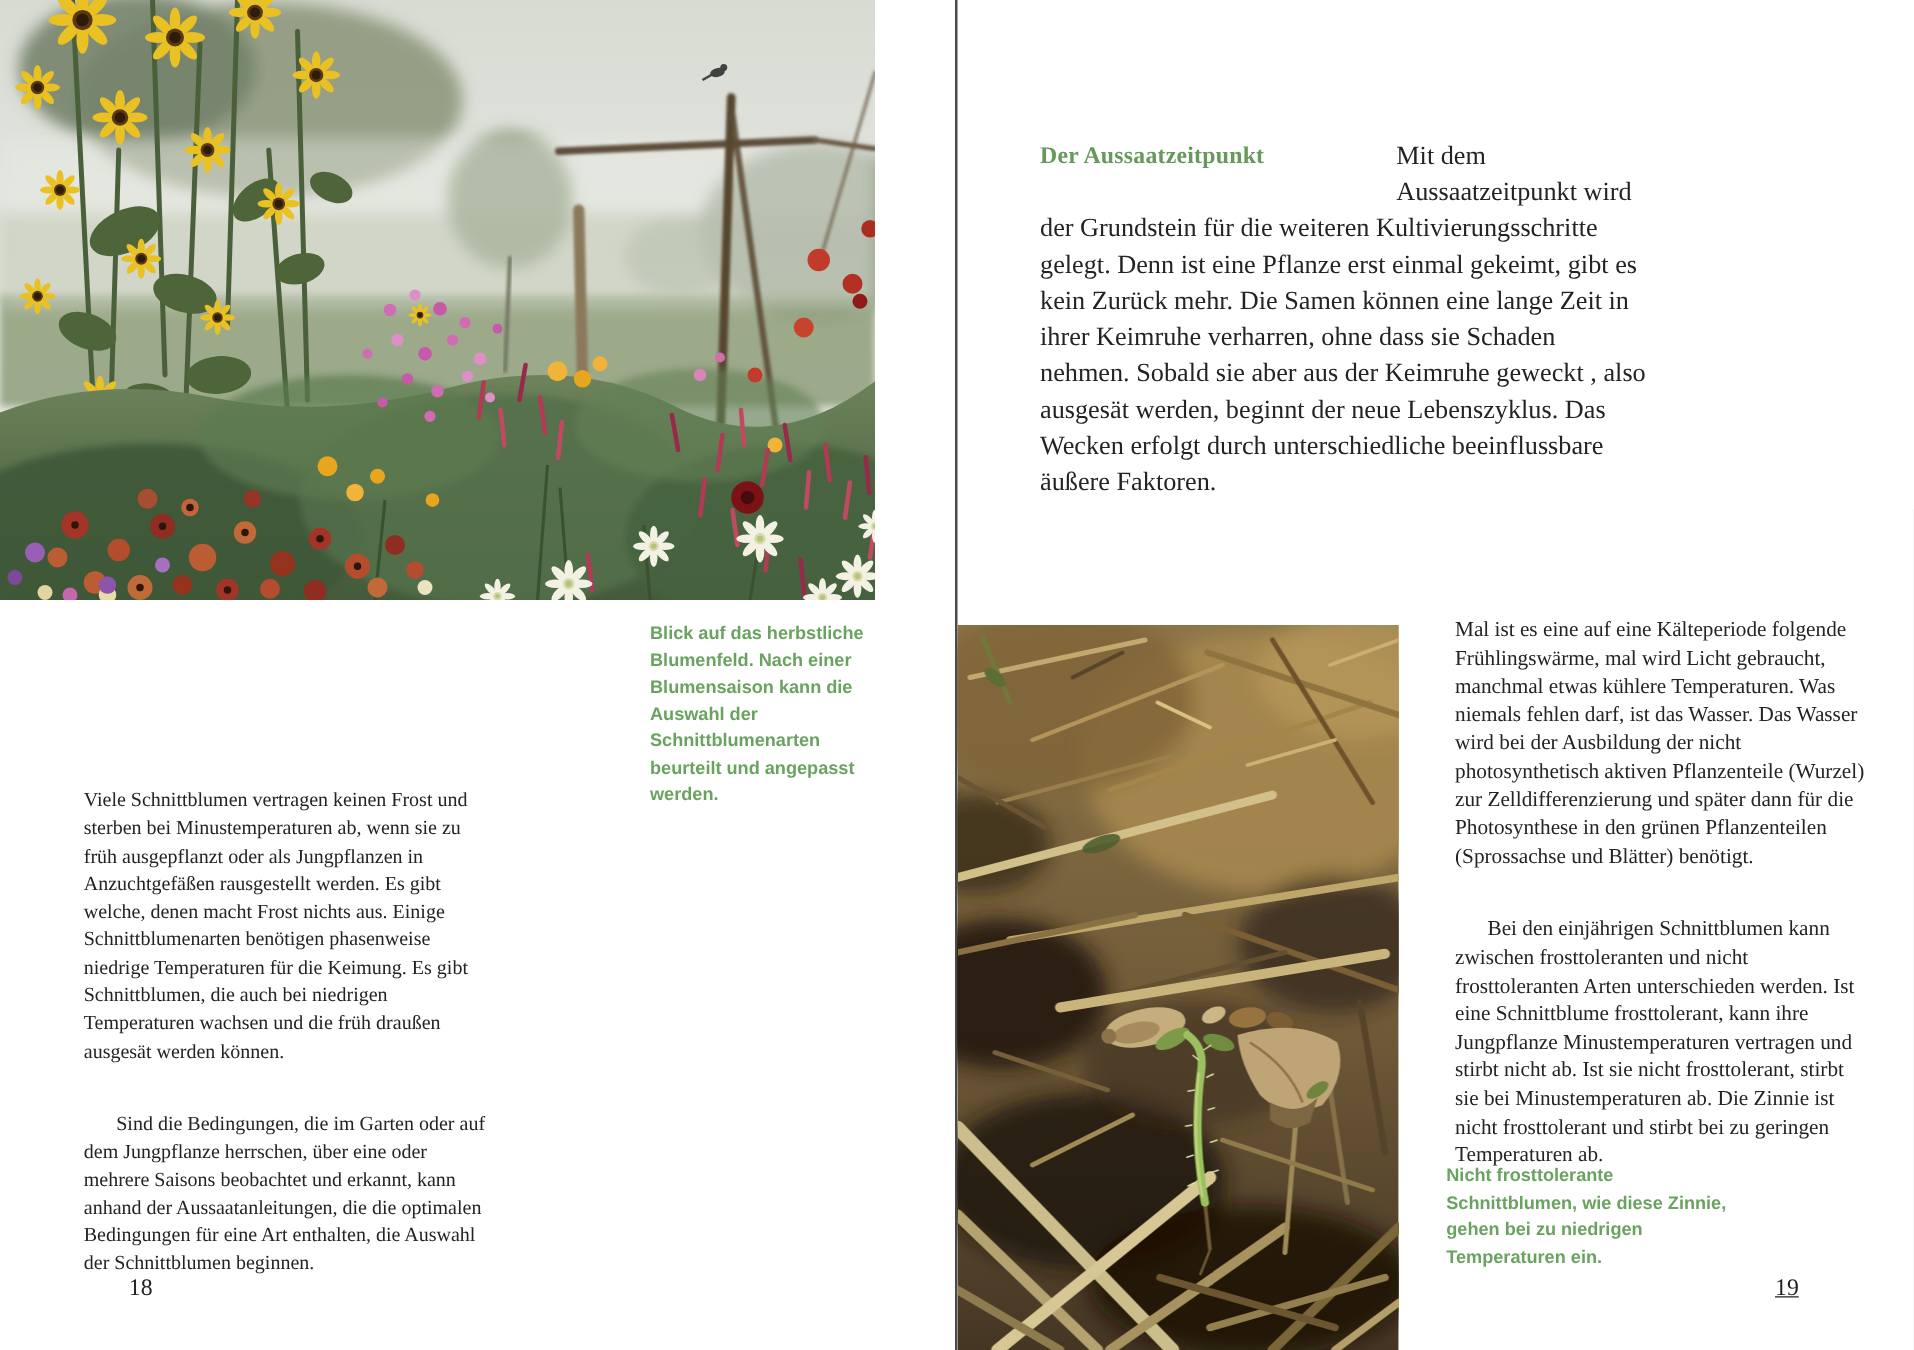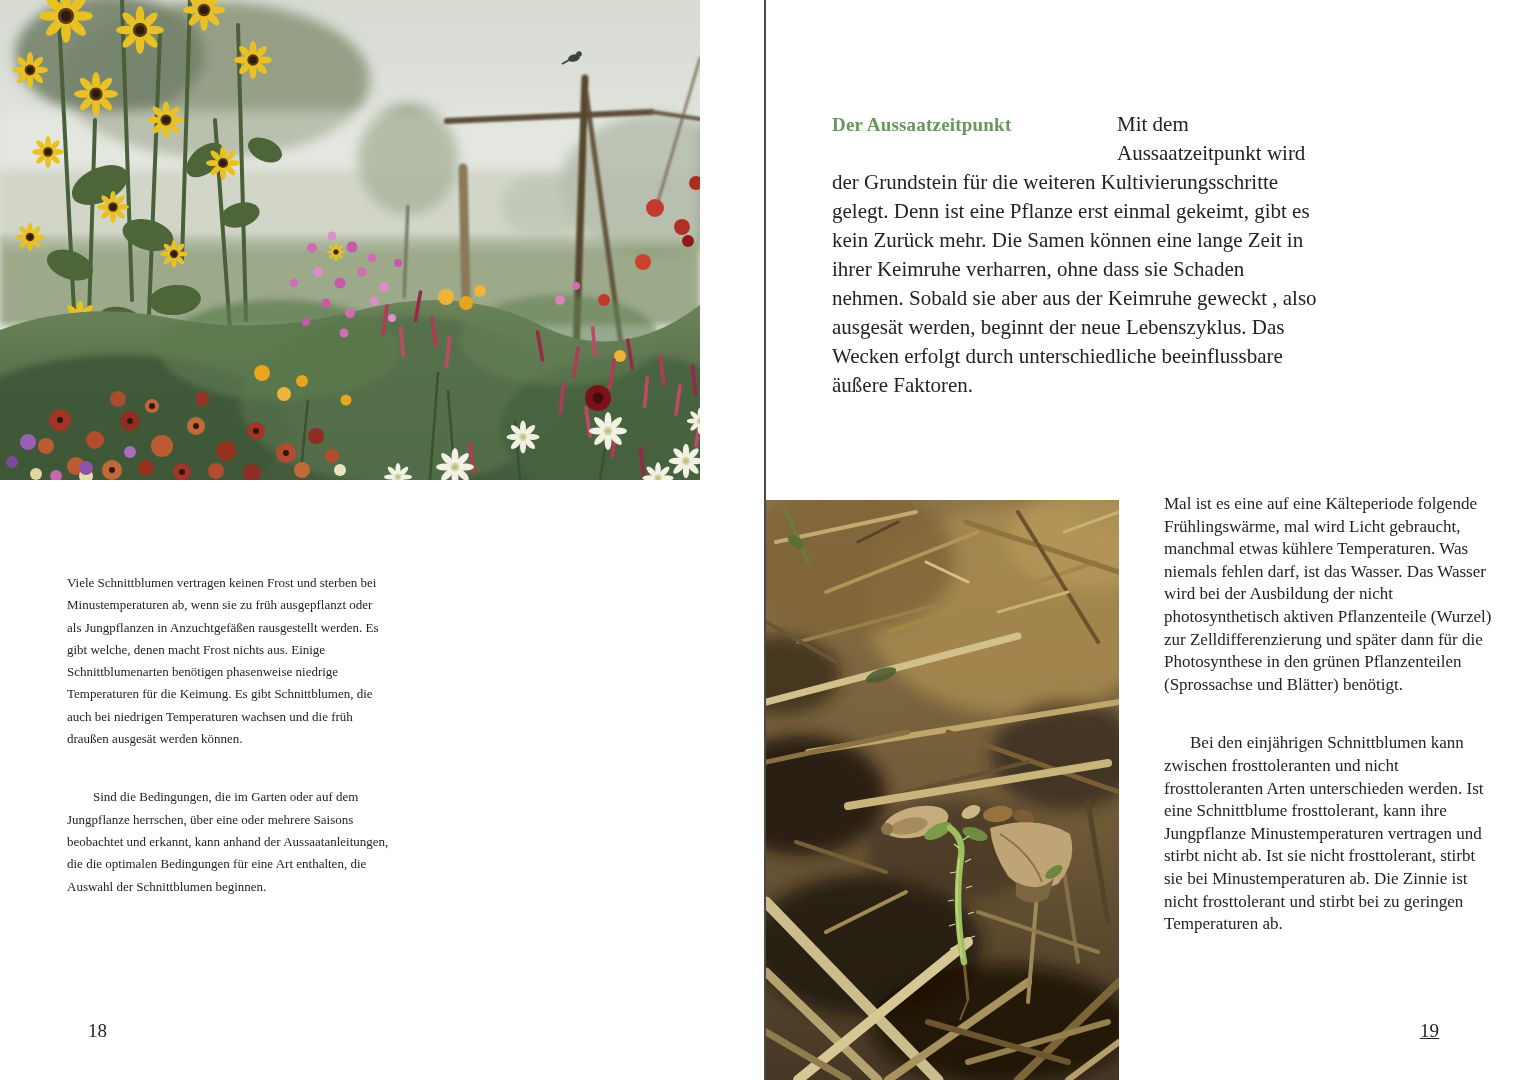--- a/index.html
+++ b/index.html
@@ -18,31 +18,31 @@
   .photo svg{display:block;width:100%;height:100%;}
   .photo-left{left:0;top:0;width:700px;height:480px;}
   .photo-right{left:766px;top:500px;width:353px;height:580px;}
   .gutter{position:absolute;left:764px;top:0;width:2px;height:1080px;background:var(--gutter-line);}
   .caption{
     font-family:"Liberation Sans",sans-serif;font-weight:700;
     font-size:14.5px;line-height:21.5px;color:var(--caption-green);
   }
   .left-caption{position:absolute;left:520px;top:497px;width:188px;}
   .right-caption{position:absolute;left:1157px;top:931px;width:238px;}
-  .left-body{position:absolute;left:67px;top:572px;width:322px;font-size:13px;line-height:22.3px;}
+  .left-body{position:absolute;left:67px;top:630px;width:322px;font-size:16px;line-height:22.3px;}
   .right-col{position:absolute;left:1164px;top:493px;width:334px;font-size:17px;line-height:22.6px;}
   .indent{text-indent:26px;margin-top:36px;}
   .right-intro{position:absolute;left:832px;top:110px;width:488px;font-size:21px;line-height:29px;}
   .intro-heading{
     float:left;width:285px;height:58px;
     font-size:19px;line-height:30px;font-weight:700;letter-spacing:.2px;
     color:var(--heading-green);
   }
   .pagenum{position:absolute;font-size:19px;color:var(--body-text);}
-  .pagenum-left{left:88px;top:1020px;}
+  .pagenum-left{left:103px;top:1020px;}
   .pagenum-right{left:1420px;top:1020px;text-decoration:underline;}
 </style>
 </head>
 <body>
 
 <div class="page">
 
   <div class="photo photo-left">
     <svg viewBox="0 0 700 480" role="img">
       <defs>
@@ -289,20 +289,21 @@
           <circle cx="86" cy="468" r="7" fill="#8e54ac"></circle>
         <circle cx="130" cy="452" r="6" fill="#a76fc0"></circle>
           <circle cx="56" cy="476" r="6" fill="#c667ae"></circle>
         <circle cx="12" cy="462" r="6" fill="#7d4a9a"></circle>
       </g>
     </svg>
   </div>
 
   <div class="gutter"></div>
 
+  <div class="caption left-caption">Blick auf das herbstliche Blumenfeld. Nach einer Blumensaison kann die Auswahl der Schnittblumenarten beurteilt und angepasst werden.</div>
 
   <div class="left-body">
     <div>Viele Schnittblumen vertragen keinen Frost und sterben bei Minustemperaturen ab, wenn sie zu früh ausgepflanzt oder als Jungpflanzen in Anzuchtgefäßen rausgestellt werden. Es gibt welche, denen macht Frost nichts aus. Einige Schnittblumenarten benötigen phasenweise niedrige Temperaturen für die Keimung. Es gibt Schnittblumen, die auch bei niedrigen Temperaturen wachsen und die früh draußen ausgesät werden können.</div>
     <div class="indent">Sind die Bedingungen, die im Garten oder auf dem Jungpflanze herrschen, über eine oder mehrere Saisons beobachtet und erkannt, kann anhand der Aussaatanleitungen, die die optimalen Bedingungen für eine Art enthalten, die Auswahl der Schnittblumen beginnen.</div>
   </div>
 
   <div class="pagenum pagenum-left">18</div>
 
   <div class="right-intro">
     <span class="intro-heading">Der Aussaatzeitpunkt</span><span>Mit dem Aussaatzeitpunkt wird der Grundstein für die weiteren Kultivierungsschritte gelegt. Denn ist eine Pflanze erst einmal gekeimt, gibt es kein Zurück mehr. Die Samen können eine lange Zeit in ihrer Keimruhe verharren, ohne dass sie Schaden nehmen. Sobald sie aber aus der Keimruhe geweckt , also ausgesät werden, beginnt der neue Lebenszyklus. Das Wecken erfolgt durch unterschiedliche beeinflussbare äußere Faktoren.</span>
@@ -400,16 +401,17 @@
         </g>
       </g>
     </svg>
   </div>
 
   <div class="right-col">
     <div>Mal ist es eine auf eine Kälteperiode folgende Frühlingswärme, mal wird Licht gebraucht, manchmal etwas kühlere Temperaturen. Was niemals fehlen darf, ist das Wasser. Das Wasser wird bei der Ausbildung der nicht photosynthetisch aktiven Pflanzenteile (Wurzel) zur Zelldifferenzierung und später dann für die Photosynthese in den grünen Pflanzenteilen (Sprossachse und Blätter) benötigt.</div>
     <div class="indent">Bei den einjährigen Schnittblumen kann zwischen frosttoleranten und nicht frosttoleranten Arten unterschieden werden. Ist eine Schnittblume frosttolerant, kann ihre Jungpflanze Minustemperaturen vertragen und stirbt nicht ab. Ist sie nicht frosttolerant, stirbt sie bei Minustemperaturen ab. Die Zinnie ist nicht frosttolerant und stirbt bei zu geringen Temperaturen ab.</div>
   </div>
 
+  <div class="caption right-caption">Nicht frosttolerante Schnittblumen, wie diese Zinnie, gehen bei zu niedrigen Temperaturen ein.</div>
 
   <div class="pagenum pagenum-right">19</div>
 
 </div>
 
 </body></html>

